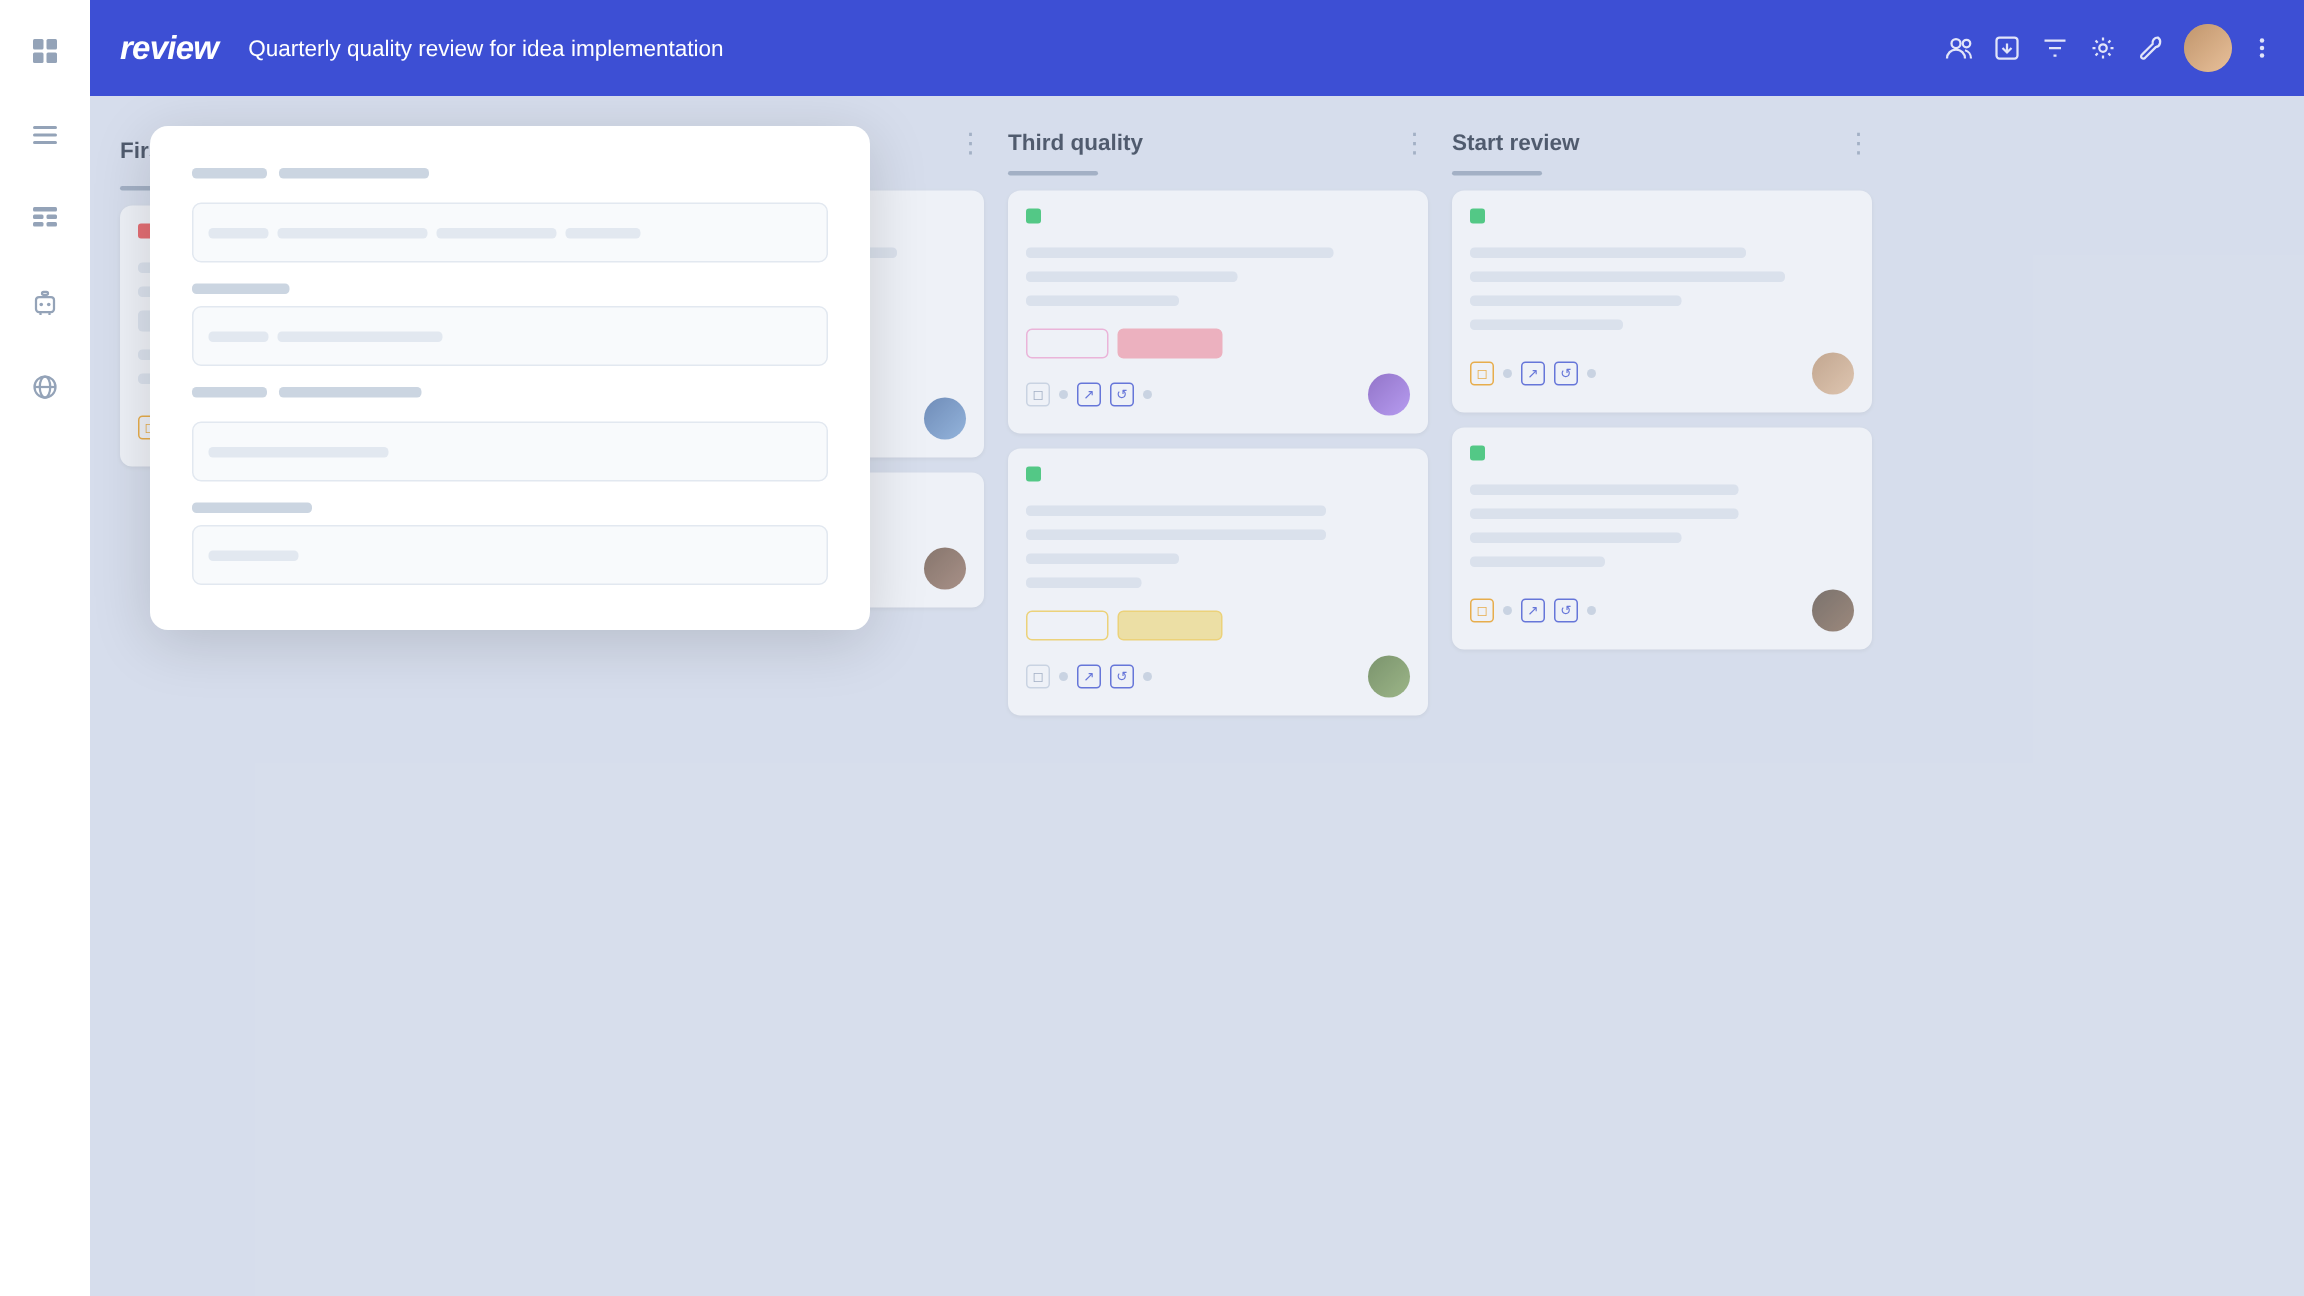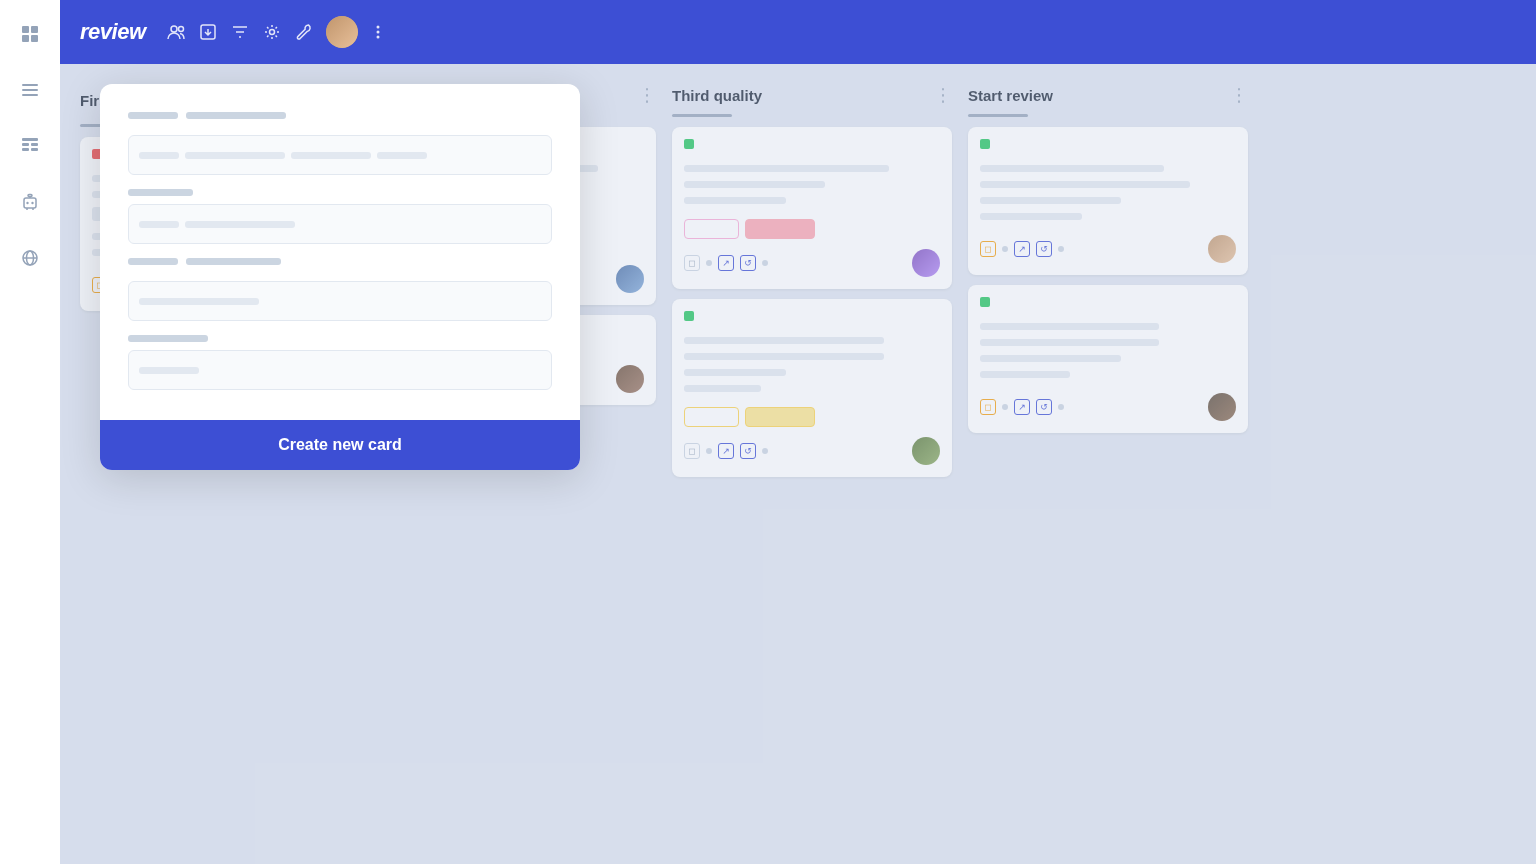--- a/index.html
+++ b/index.html
@@ -372,20 +372,21 @@
         <ellipse cx="10" cy="10" rx="3.5" ry="7"></ellipse>
         <line x1="3" y1="10" x2="17" y2="10"></line>
       </svg>
   </div>
 </div>
 
 <div class="main">
 
   <div class="header">
     <span class="logo">review</span>
+    <span class="header-title">Quarterly quality review for idea implementation</span>
     <div class="header-actions">
       <div class="header-icon">
         <svg width="20" height="20" viewBox="0 0 20 20" fill="none" stroke="rgba(255,255,255,0.85)" stroke-width="1.5">
             <circle cx="8" cy="7" r="3"></circle>
             <path d="M2 17c0-3.3 2.7-6 6-6s6 2.7 6 6"></path>
             <circle cx="15" cy="7" r="2.5"></circle>
             <path d="M18 17c0-2.8-1.8-5-4-5.5"></path>
           </svg>
       </div>
       <div class="header-icon">
@@ -654,19 +655,16 @@
         </div>
 
         <div style="margin-bottom:8px;">
           <div class="form-field-label" style="width:80px;"></div>
         </div>
         <div class="form-input" style="height:40px;">
           <div class="input-skeleton" style="width:60px;"></div>
         </div>
       </div>
 
-      <div class="form-footer">
-        <button class="create-btn">Create new card</button>
-      </div>
     </div>
 
   </div>
 </div>
 
 </body></html>

